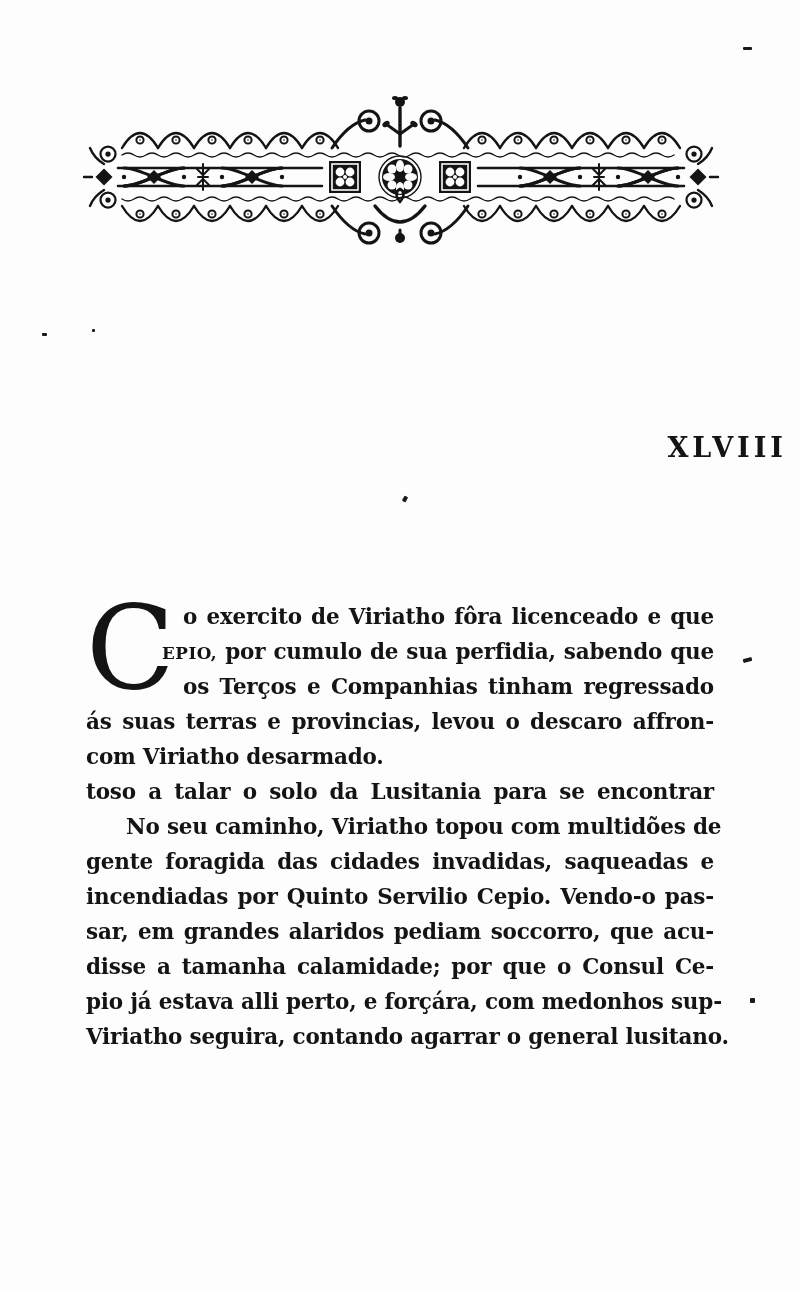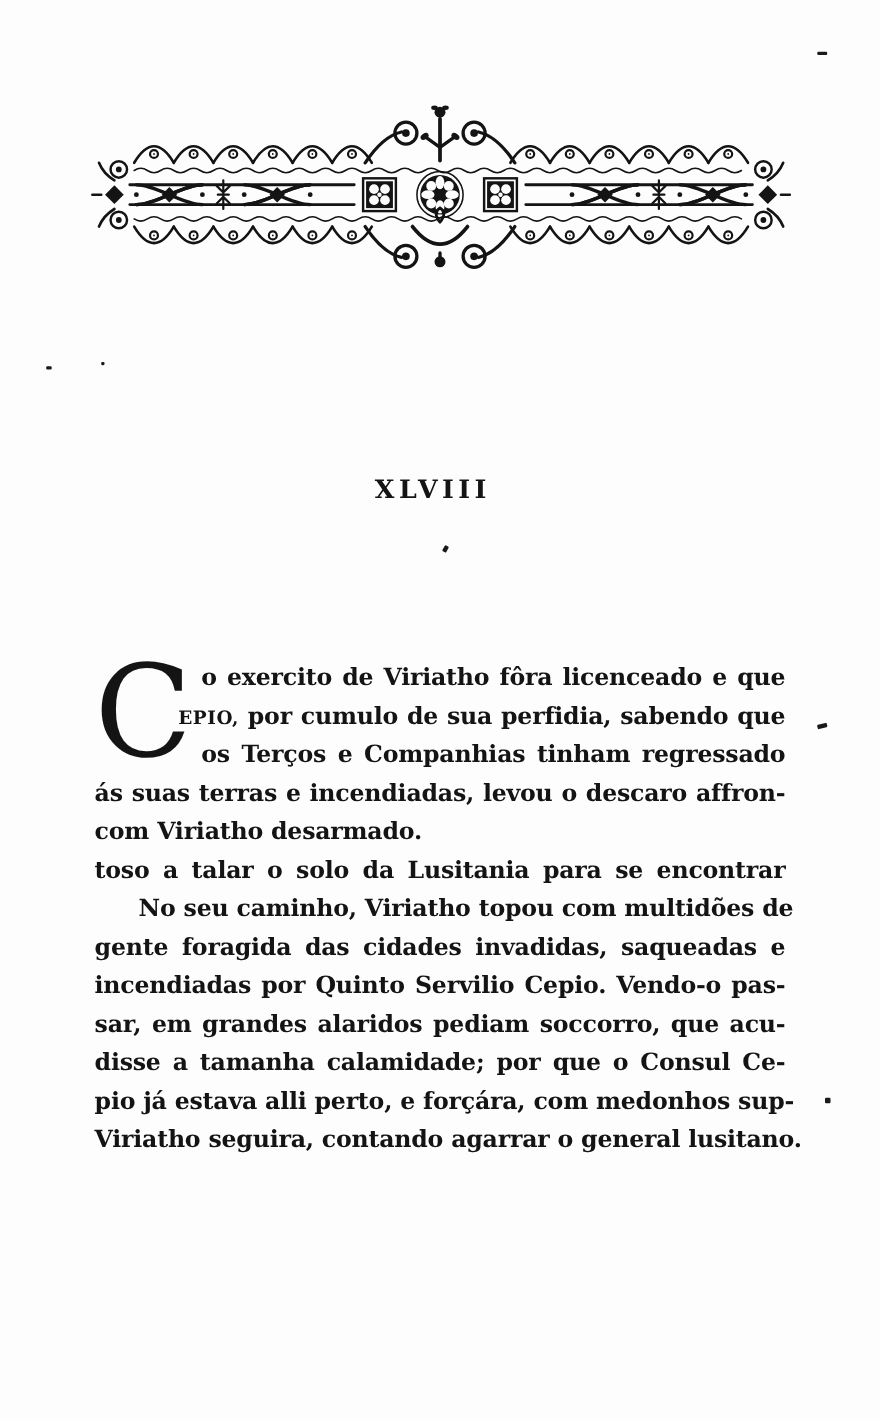--- a/index.html
+++ b/index.html
@@ -12,22 +12,22 @@
     color:#141414;
     font-family:"DejaVu Serif","Liberation Serif",serif;
   }
   
   .ornament{position:absolute;left:82px;top:90px;width:638px;height:156px;}
   .ornament svg{width:100%;height:100%;display:block;}
 
   
   .heading{
     position:absolute;left:0;top:432px;width:787px;
-    text-align:center;
-    font-size:23px;font-weight:700;letter-spacing:4px;
+    text-align:right;
+    font-size:27px;font-weight:700;letter-spacing:4px;
   }
 
   
   .text-block{
     position:absolute;left:86px;top:599px;width:628px;
     font-size:21.5px;font-weight:700;letter-spacing:-0.2px;
   }
   .para{position:relative;}
   .line{
     height:35px;line-height:35px;white-space:nowrap;
@@ -198,21 +198,21 @@
   </div>
 
   <div class="heading">XLVIII</div>
 
   <div class="text-block">
       <div class="para">
         <span class="dropcap">C</span>
         <div class="line wrap2">o exercito de Viriatho fôra licenceado e que</div>
         <div class="line wrap1"><span class="sc">EPIO,</span> por cumulo de sua perfidia, sabendo que</div>
         <div class="line wrap2">os Terços e Companhias tinham regressado</div>
-        <div class="line">ás suas terras e incendiadas, levou o descaro affron-</div>
+        <div class="line">ás suas terras e provincias, levou o descaro affron-</div>
         <div class="line last">com Viriatho desarmado.</div>
         <div class="line">toso a talar o solo da Lusitania para se encontrar</div>
       </div>
       <div class="para">
         <div class="line indent">No seu caminho, Viriatho topou com multidões de</div>
         <div class="line">gente foragida das cidades invadidas, saqueadas e</div>
         <div class="line">incendiadas por Quinto Servilio Cepio. Vendo-o pas-</div>
         <div class="line">sar, em grandes alaridos pediam soccorro, que acu-</div>
         <div class="line">disse a tamanha calamidade; por que o Consul Ce-</div>
         <div class="line">pio já estava alli perto, e forçára, com medonhos sup-</div>

